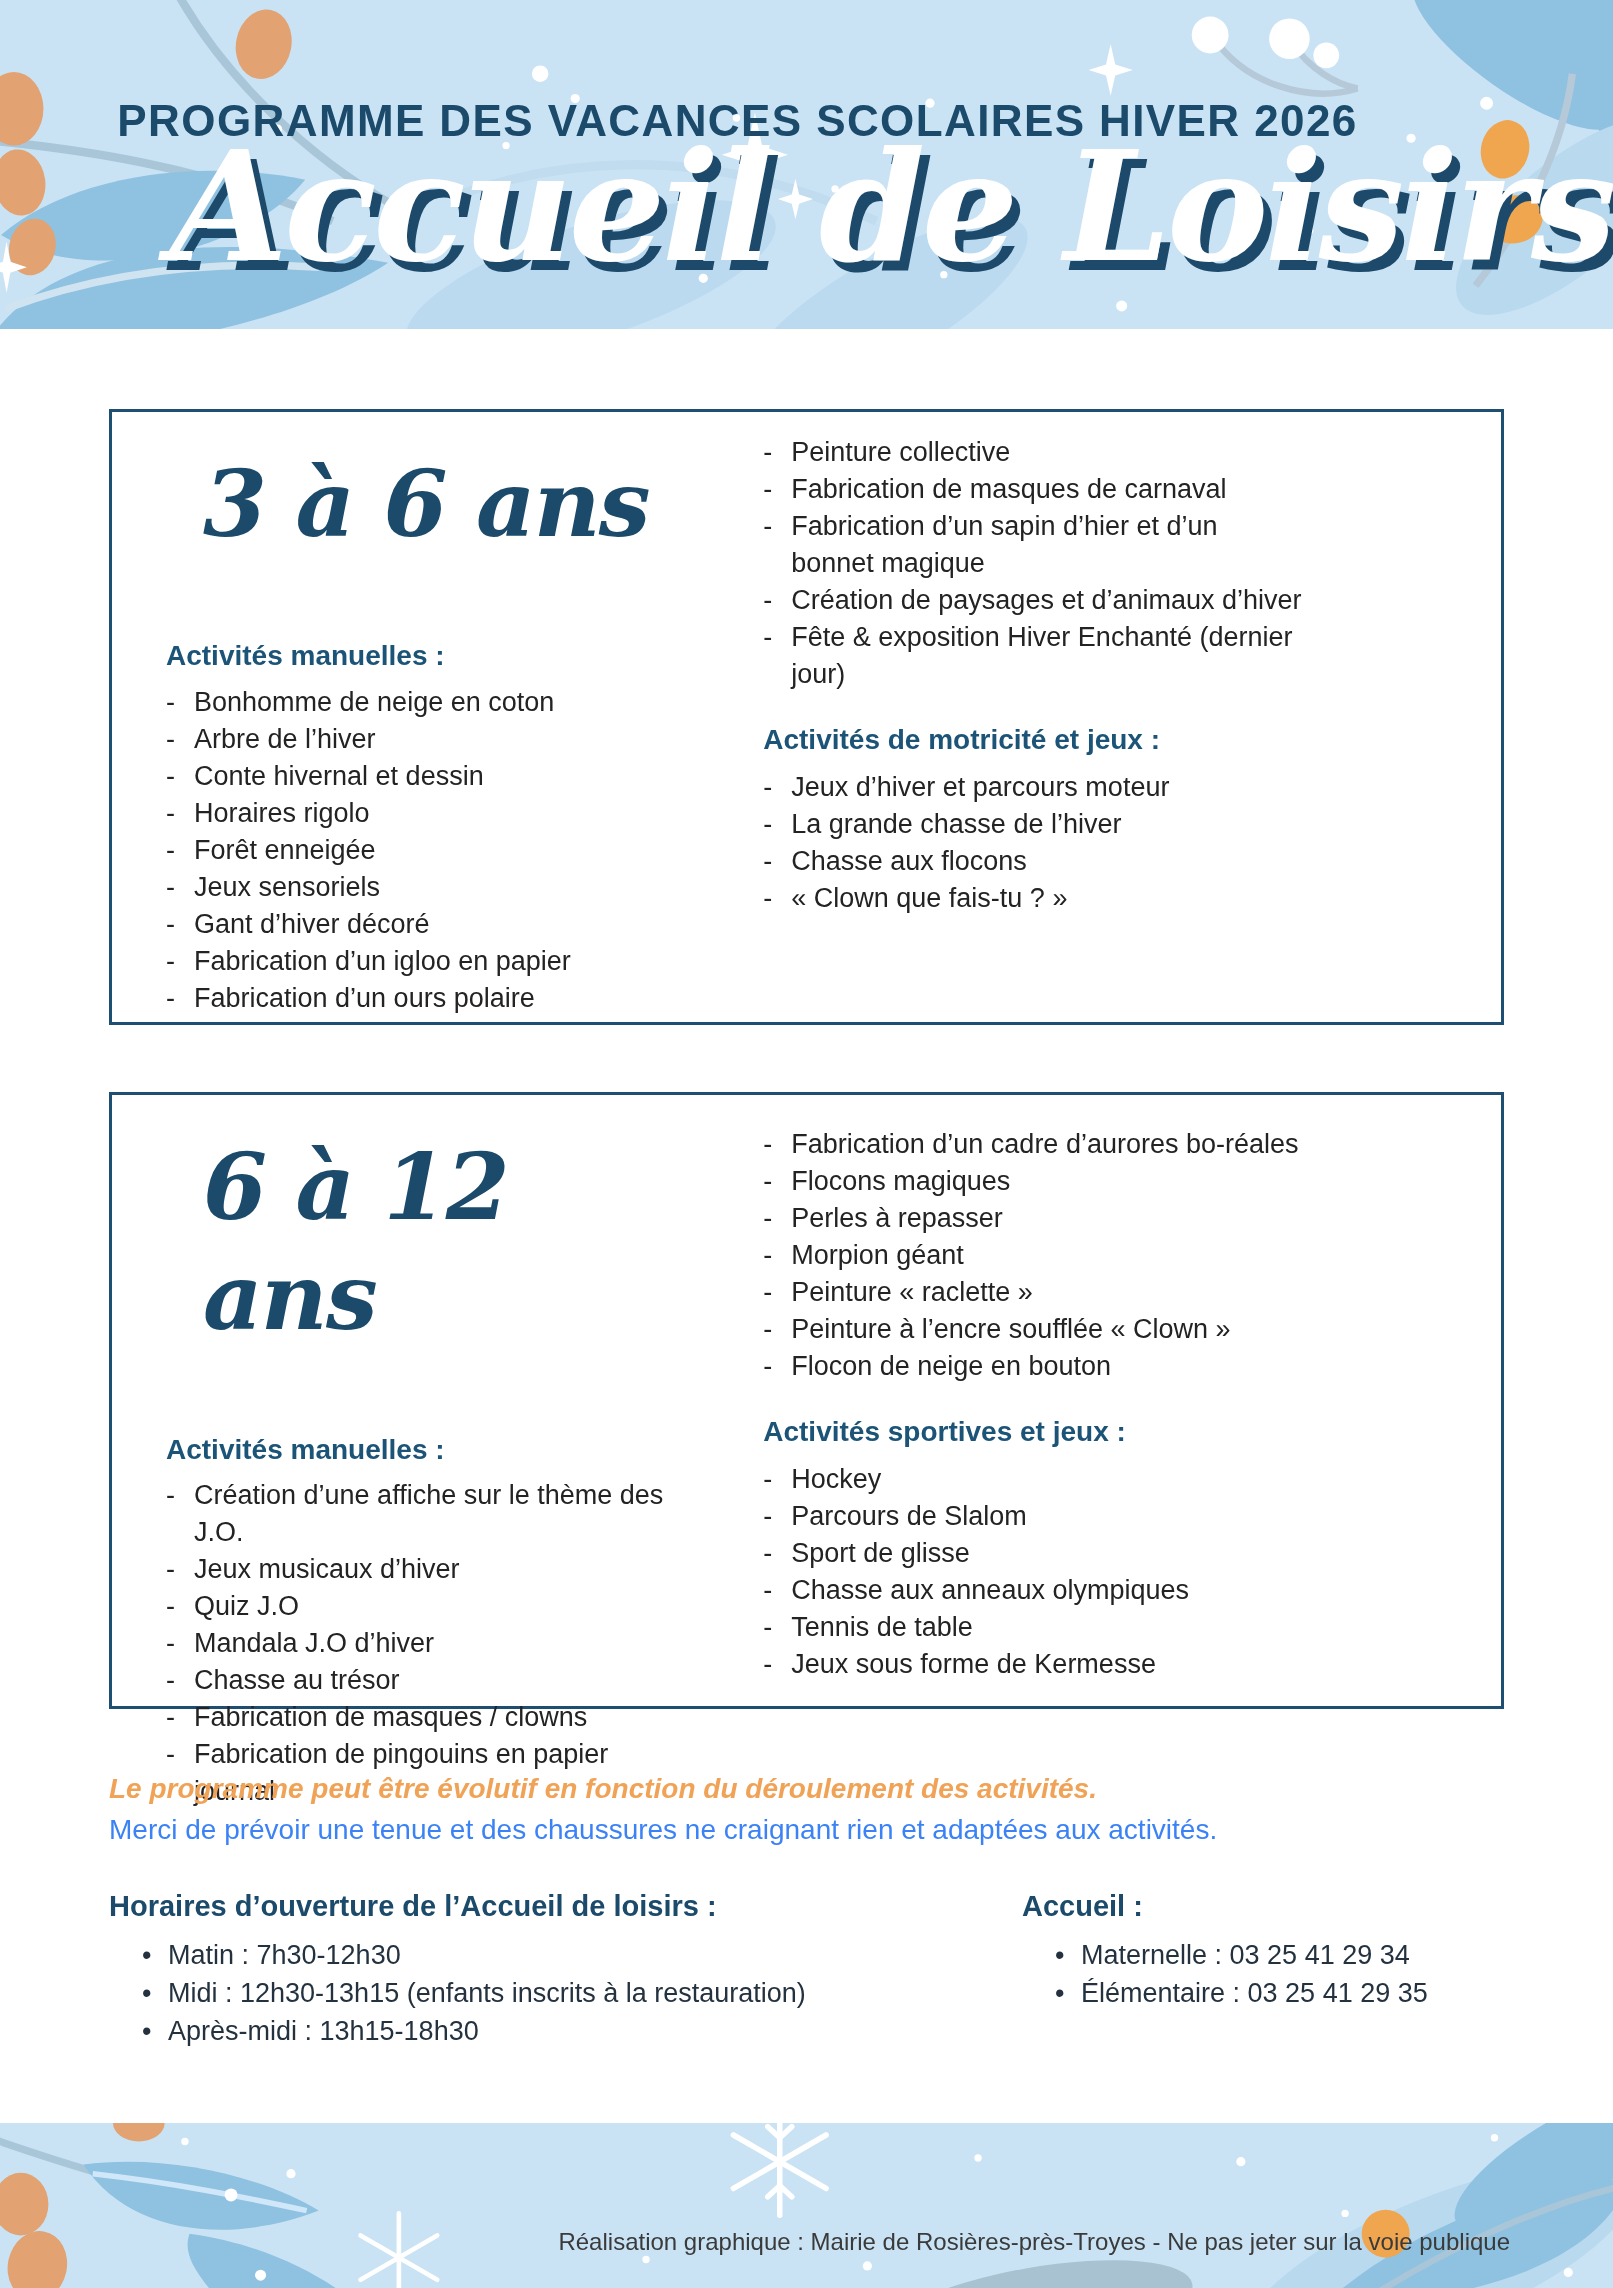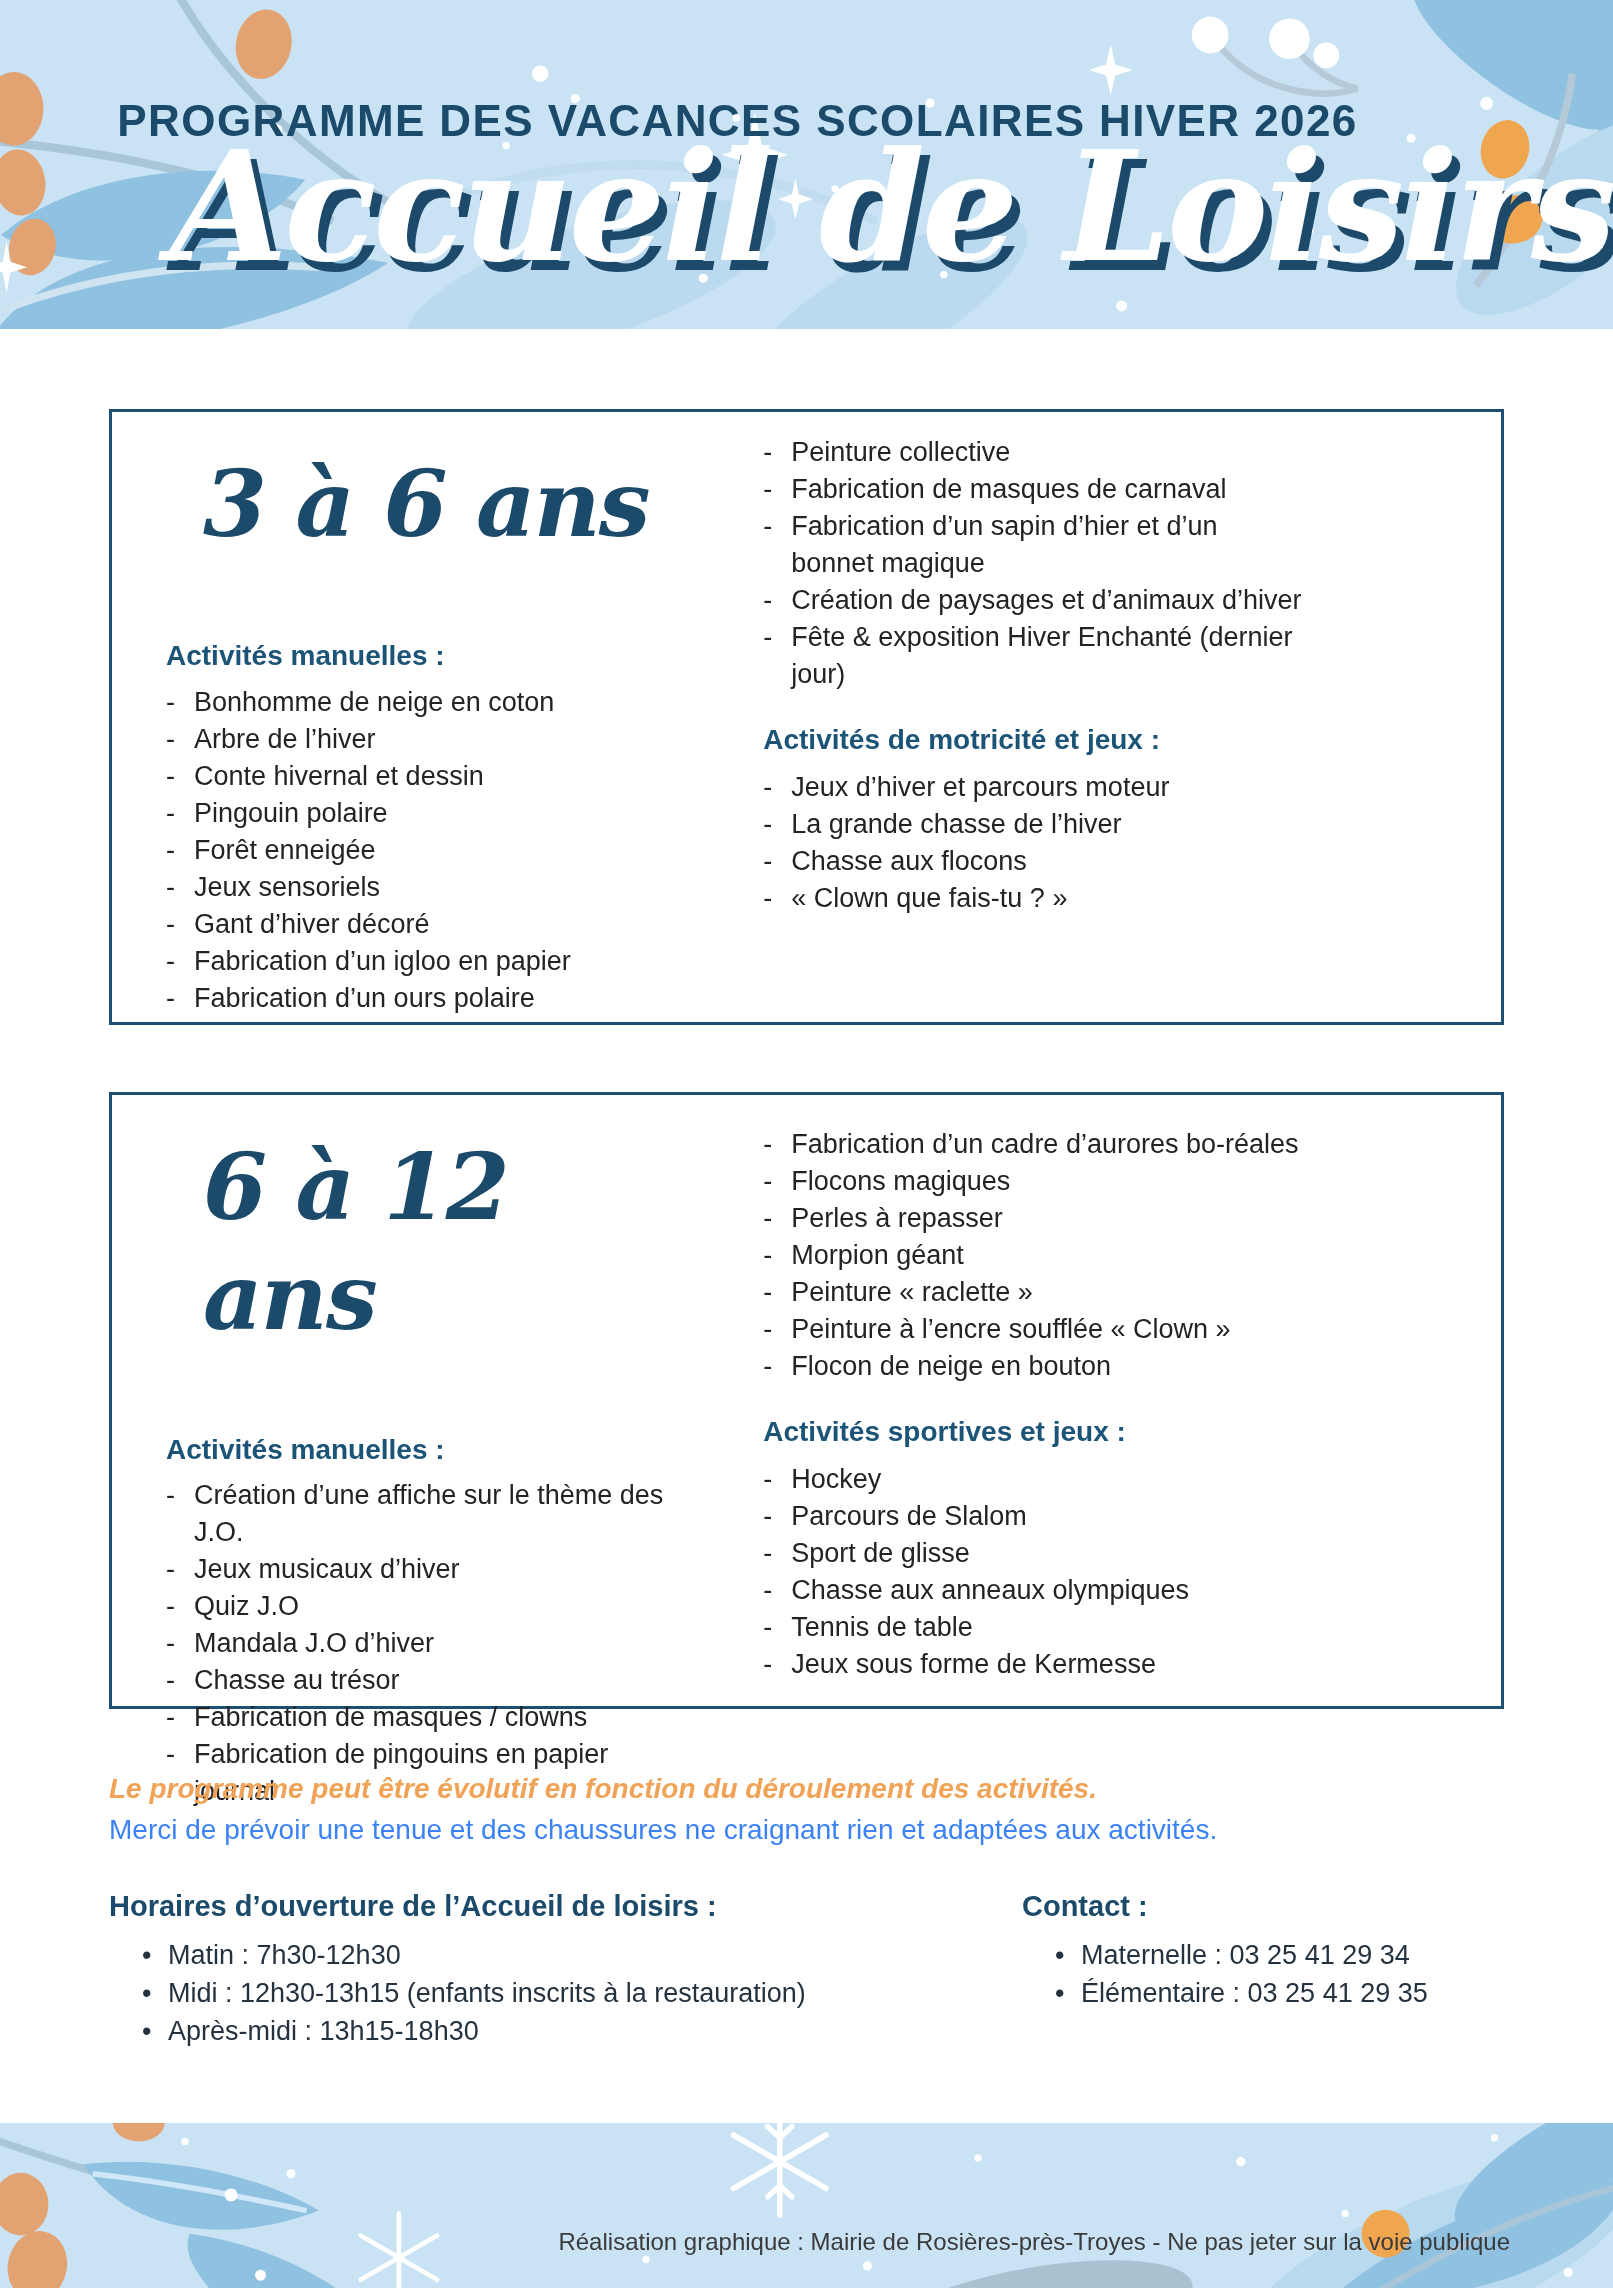--- a/index.html
+++ b/index.html
@@ -129,21 +129,21 @@
         <li class="di">
             <span class="mk">-</span>
             <span class="tx">Arbre de l’hiver</span>
           </li>
         <li class="di">
             <span class="mk">-</span>
             <span class="tx">Conte hivernal et dessin</span>
           </li>
         <li class="di">
             <span class="mk">-</span>
-            <span class="tx">Pingouin polaire</span>
+            <span class="tx">Horaires rigolo</span>
           </li>
         <li class="di">
             <span class="mk">-</span>
             <span class="tx">Forêt enneigée</span>
           </li>
         <li class="di">
             <span class="mk">-</span>
             <span class="tx">Jeux sensoriels</span>
           </li>
         <li class="di">
@@ -318,21 +318,21 @@
           <span class="tx">Midi : 12h30-13h15 (enfants inscrits à la restauration)</span>
         </li>
       <li class="bi">
           <span class="mk">•</span>
           <span class="tx">Après-midi : 13h15-18h30</span>
         </li>
     </ul>
   </div>
 
   <div class="contact">
-    <h3 class="info-head">Contact :</h3>
+    <h3 class="info-head">Accueil :</h3>
     <ul class="bl">
       <li class="bi">
           <span class="mk">•</span>
           <span class="tx">Maternelle : 03 25 41 29 34</span>
         </li>
       <li class="bi">
           <span class="mk">•</span>
           <span class="tx">Élémentaire : 03 25 41 29 35</span>
         </li>
     </ul>

